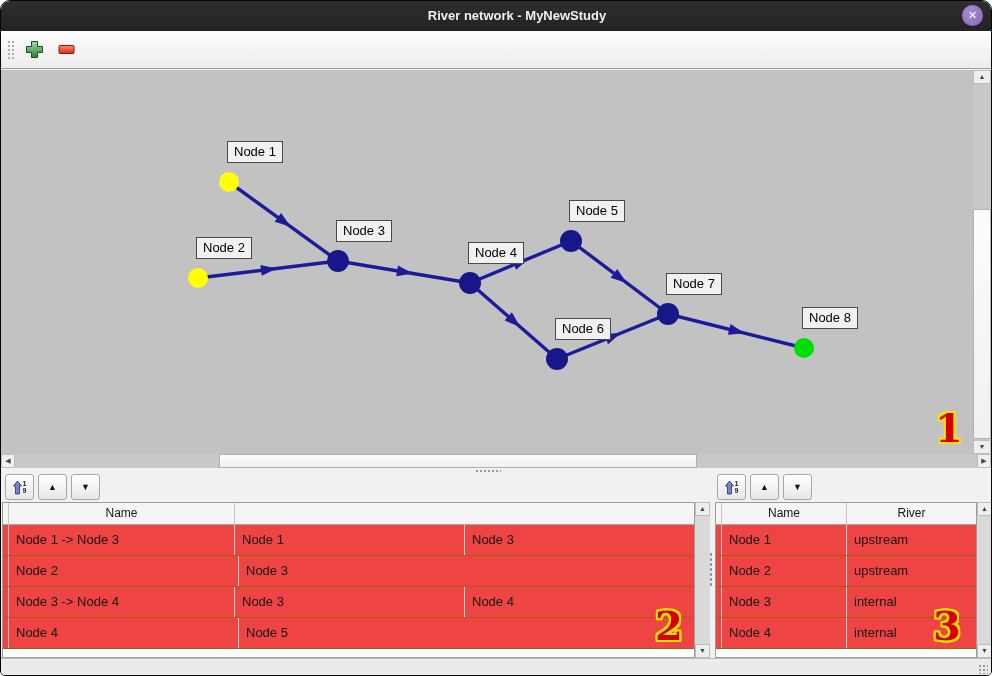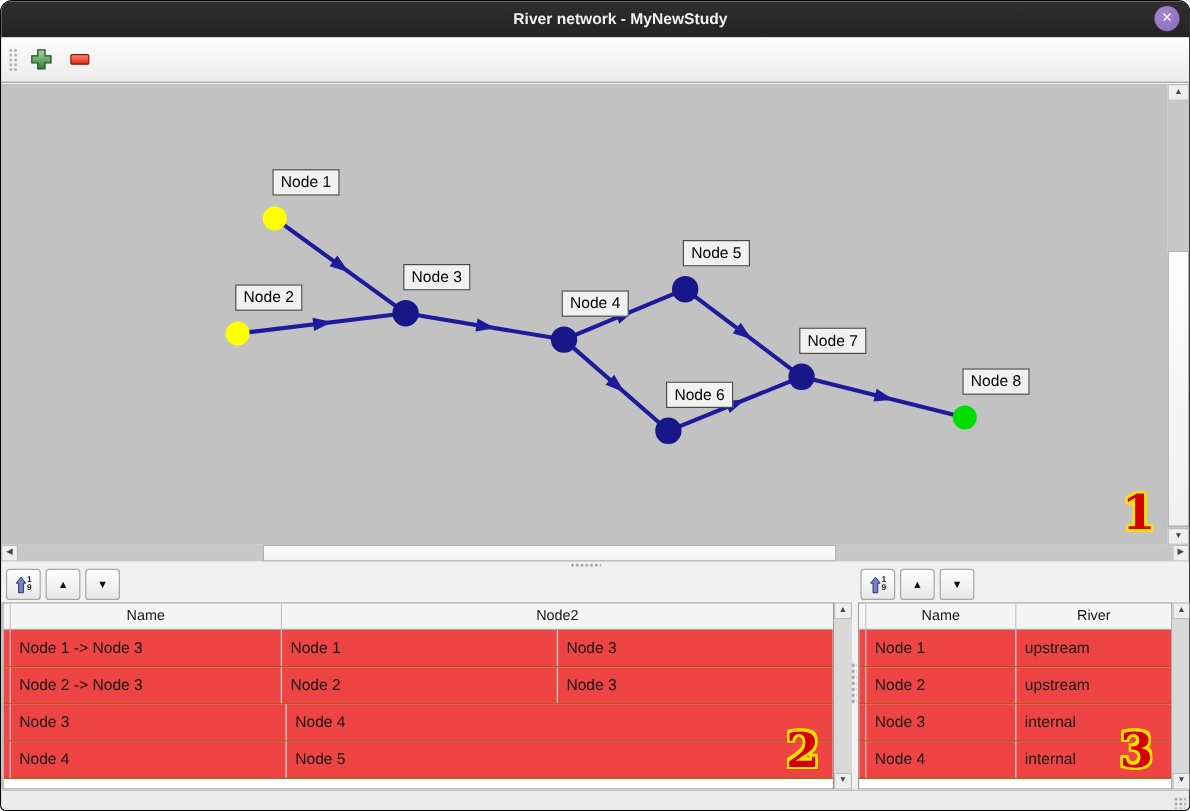--- a/index.html
+++ b/index.html
@@ -203,37 +203,36 @@
         <span class="tri">▼</span>
       </button>
     </div>
   </div>
 
   <div class="panel panel-left">
     <div class="grid lt" id="linksGrid">
       <div class="thead">
           <div class="hcell c0"></div>
           <div class="hcell c1">Name</div>
-          <div class="hcell c3">Node2</div>
         </div>
       <div class="tbody">
           <div class="trow">
             <div class="tcell c0"></div>
             <div class="tcell c1">Node 1 -&gt; Node 3</div>
             <div class="tcell c2">Node 1</div>
             <div class="tcell c3">Node 3</div>
           </div>
           <div class="trow">
             <div class="tcell c0"></div>
-            <div class="tcell c1">Node 2 -&gt; Node 3</div>
             <div class="tcell c2">Node 2</div>
             <div class="tcell c3">Node 3</div>
           </div>
           <div class="trow">
             <div class="tcell c0"></div>
+            <div class="tcell c1">Node 3 -&gt; Node 4</div>
             <div class="tcell c2">Node 3</div>
             <div class="tcell c3">Node 4</div>
           </div>
           <div class="trow">
             <div class="tcell c0"></div>
             <div class="tcell c2">Node 4</div>
             <div class="tcell c3">Node 5</div>
           </div>
         </div>
     </div>

